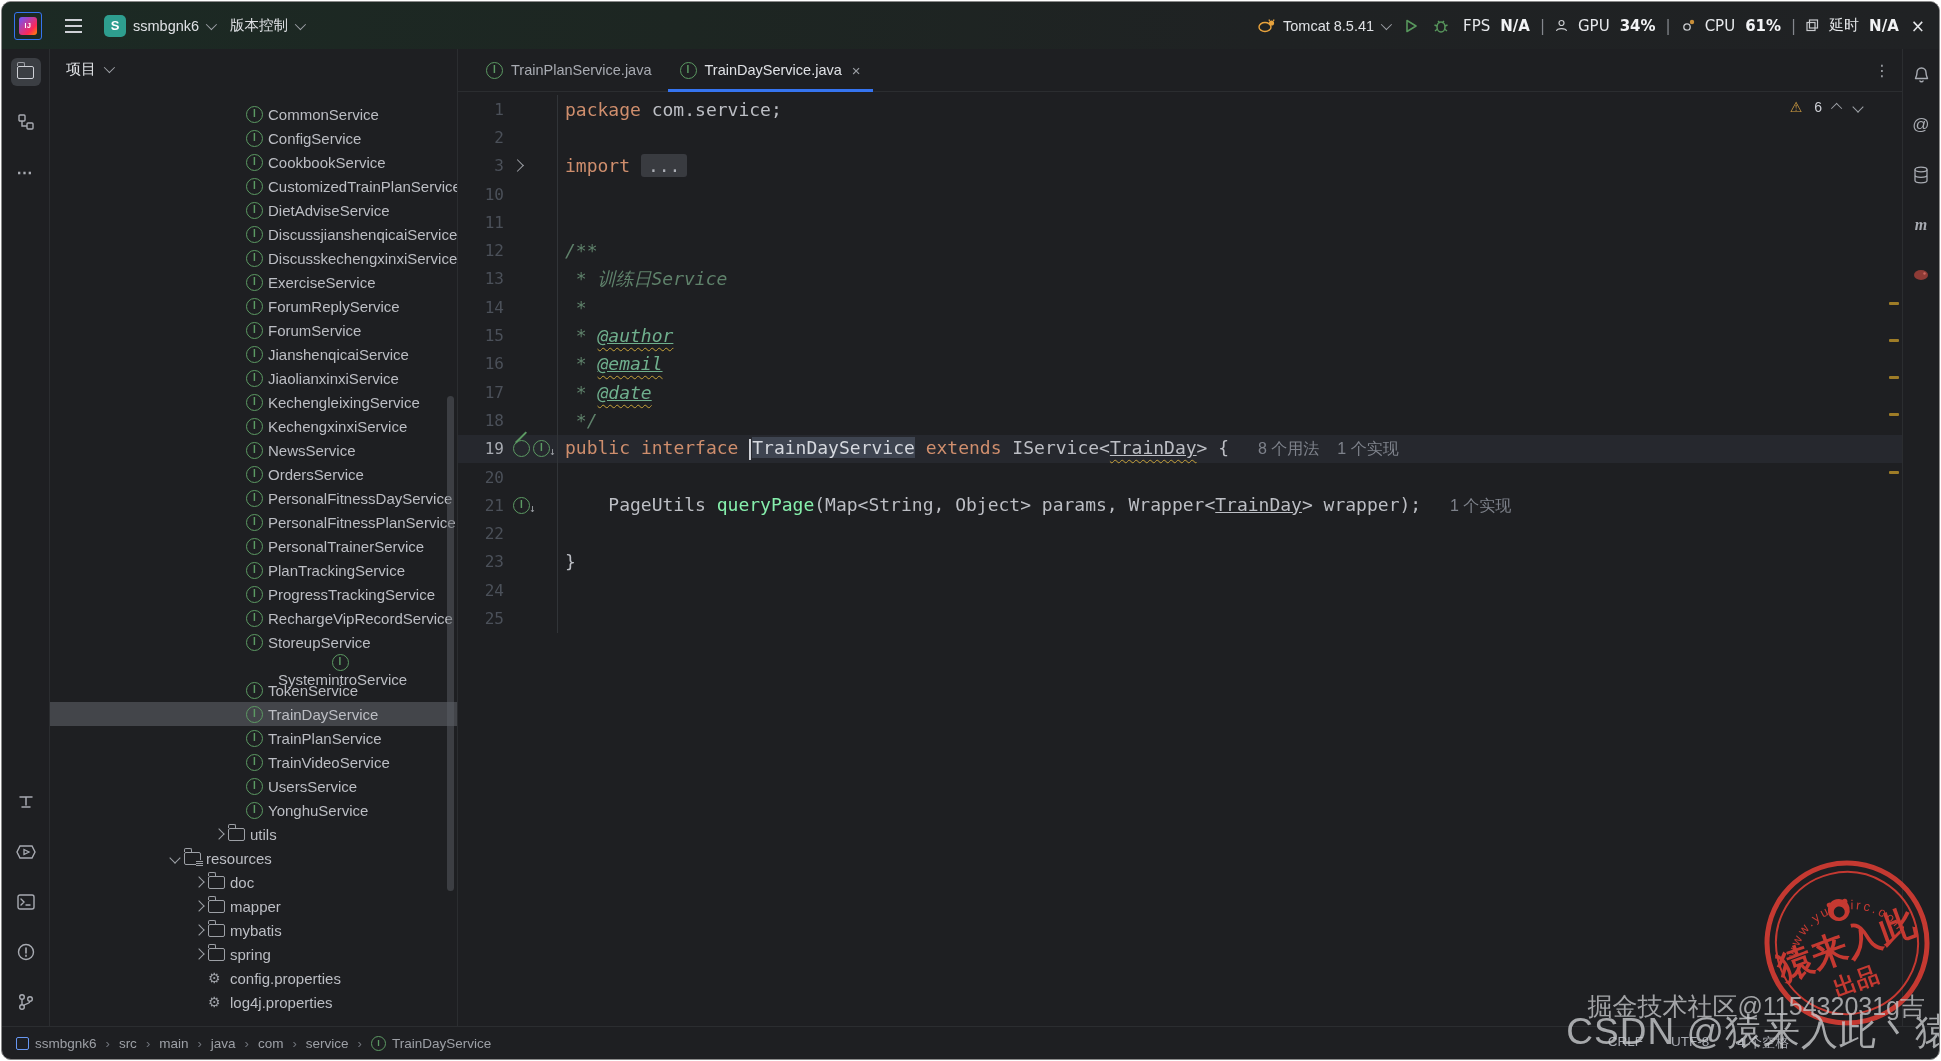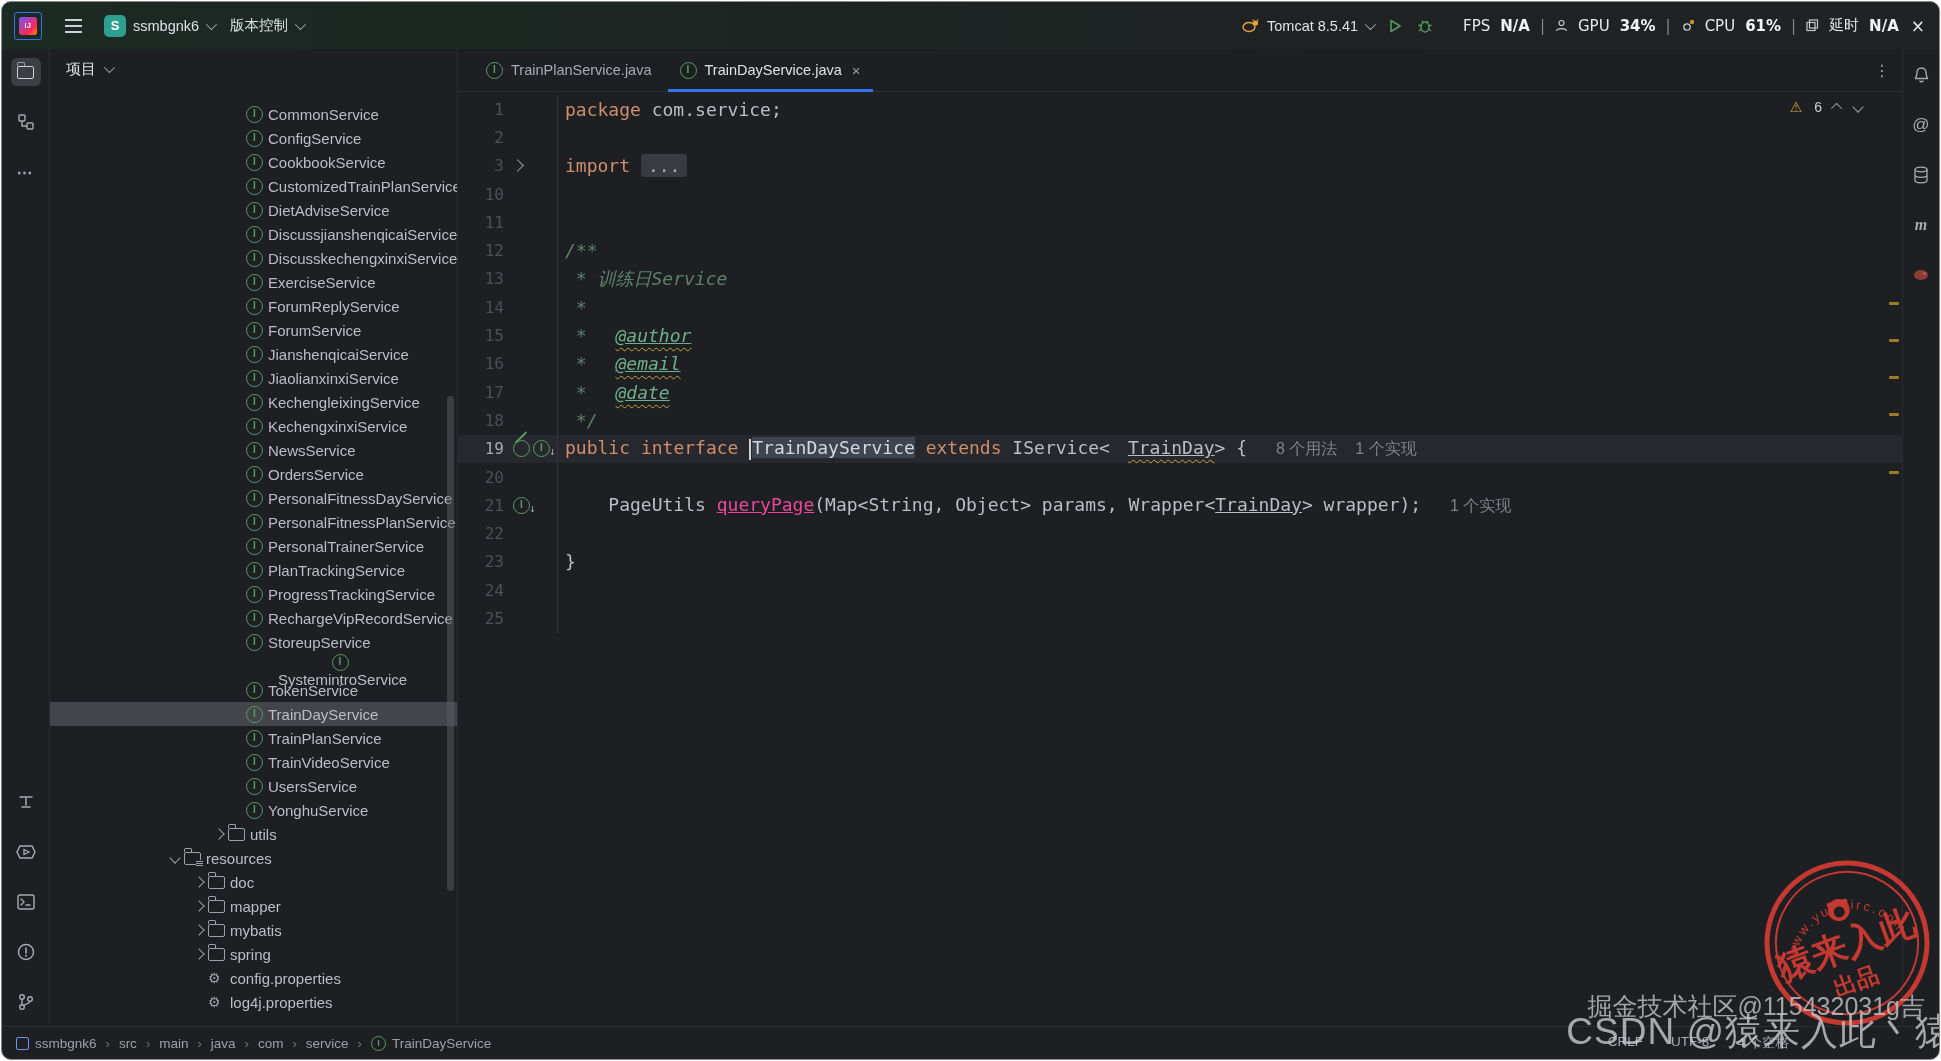--- a/index.html
+++ b/index.html
@@ -7,21 +7,21 @@
   
   .titlebar{height:47px;flex:none;display:flex;align-items:center;background:linear-gradient(90deg,#1c2a24 0%,#1d2622 35%,#1f2223 65%,#202224 100%);color:#DFE1E5;font-size:14.5px;}
   .tb-left{display:flex;align-items:center;gap:16px;padding-left:12px;}
   .logo-ring{width:26px;height:26px;border:1px solid #3574F0;display:flex;align-items:center;justify-content:center;border-radius:3px;}
   .logo{width:18px;height:18px;border-radius:3px;background:linear-gradient(135deg,#6B57FF,#FE2857 70%,#FF8E00);color:#fff;font:700 7px/18px "Liberation Sans",sans-serif;text-align:center;letter-spacing:.5px;}
   .burger{width:17px;height:2px;background:#CED0D6;box-shadow:0 6px 0 #CED0D6,0 -6px 0 #CED0D6;margin:8px 2px;}
   .avatar{width:22px;height:22px;border-radius:5px;background:#2E9E8F;color:#fff;font:700 13px/22px "Liberation Sans",sans-serif;text-align:center;}
   .tb-item{display:flex;align-items:center;gap:7px;}
   .chev{width:7px;height:7px;border-right:1.6px solid #9DA0A6;border-bottom:1.6px solid #9DA0A6;transform:rotate(45deg) translateY(-2px);}
   .tb-right{margin-left:auto;display:flex;align-items:center;gap:14px;padding-right:14px;}
-  .stats{display:flex;align-items:center;gap:10px;color:#F2F3F5;font-weight:700;font-size:15px;font-family:"DejaVu Sans",sans-serif;margin-left:16px;}
+  .stats{display:flex;align-items:center;gap:10px;color:#F2F3F5;font-weight:700;font-size:15px;font-family:"DejaVu Sans",sans-serif;}
   .stats .sep{color:#84878D;font-weight:400;}
   .stats .lbl{font-weight:400;color:#E6E8EB;}
   .mini-ic{opacity:.85}
   
   .main{flex:1;display:flex;min-height:0;position:relative;}
   .leftstripe{width:47px;flex:none;border-right:1px solid #2B2D30;display:flex;flex-direction:column;align-items:center;padding:9px 0 10px;gap:22px;color:#A8ABB2;}
   .stripe-btn{width:30px;height:28px;display:flex;align-items:center;justify-content:center;border-radius:6px;}
   .stripe-btn.active{background:#3B3E43;}
   .stripe-spacer{margin-top:auto;}
   .rightstripe{width:36px;flex:none;border-left:1px solid #2B2D30;display:flex;flex-direction:column;align-items:center;padding-top:12px;gap:22px;color:#A8ABB2;}
@@ -56,24 +56,24 @@
   .cline{height:28.3px;display:flex;align-items:center;white-space:pre;}
   .cline.current{background:#26282E;}
   .ln{width:46px;flex:none;text-align:right;color:#4B5059;font-size:16px;}
   .cline.current .ln{color:#A8ABB2;}
   .gut{width:54px;flex:none;height:100%;display:flex;align-items:center;padding-left:9px;gap:3px;border-right:1px solid #313438;box-sizing:border-box;}
   .codetxt{padding-left:7px;}
   .tok.kw{color:#CF8E6D;}
   .tok.pl{color:#BCBEC4;}
   .tok.doc{color:#5F826B;font-style:italic;}
   .tok.tag{color:#6FAF8D;font-style:italic;text-decoration:underline;}
-  .tok.m{color:#ec4899;text-decoration:underline;}
+  .tok.m{color:#86efac;}
   .tok.clsu{color:#BCBEC4;text-decoration:underline;}
   .tok.fold{background:#393B40;color:#ABAEB5;border-radius:3px;padding:1px 7px;}
-  .wavy{text-decoration:underline wavy #C8A33B;text-underline-offset:5px;text-decoration-thickness:1px;margin-left:18px;}
+  .wavy{text-decoration:underline wavy #C8A33B;text-underline-offset:5px;text-decoration-thickness:1px;}
   .caretbar{display:inline-block;width:2px;height:21px;background:#CED0D6;vertical-align:middle;margin-right:1px;}
   .hlid{background:#3E4450;color:#D5D8DE;}
   .hint{color:#7E828B;font-family:"Liberation Sans",sans-serif;font-size:16px;margin-left:18px;}
   .g-fold{width:8px;height:8px;border-right:1.6px solid #9DA0A6;border-bottom:1.6px solid #9DA0A6;transform:rotate(-45deg);}
   .g-oslash{width:15px;height:15px;border:1.6px solid #5C9A63;border-radius:50%;position:relative;flex:none;}
   .g-oslash::before{content:"";position:absolute;left:1px;top:1px;width:15px;height:1.6px;background:#5C9A63;transform:rotate(-45deg);transform-origin:left top;}
   .g-idown{display:flex;align-items:flex-end;flex:none;}
   .g-idown .ar{color:#9DA0A6;font-size:11px;line-height:10px;margin-left:-1px;}
   .inspection{position:absolute;top:7px;right:40px;display:flex;align-items:center;gap:12px;color:#CED0D6;font-family:"Liberation Sans",sans-serif;font-size:14px;}
   .warnico{color:#D9A343;font-family:"DejaVu Sans",sans-serif;font-size:14px;}

